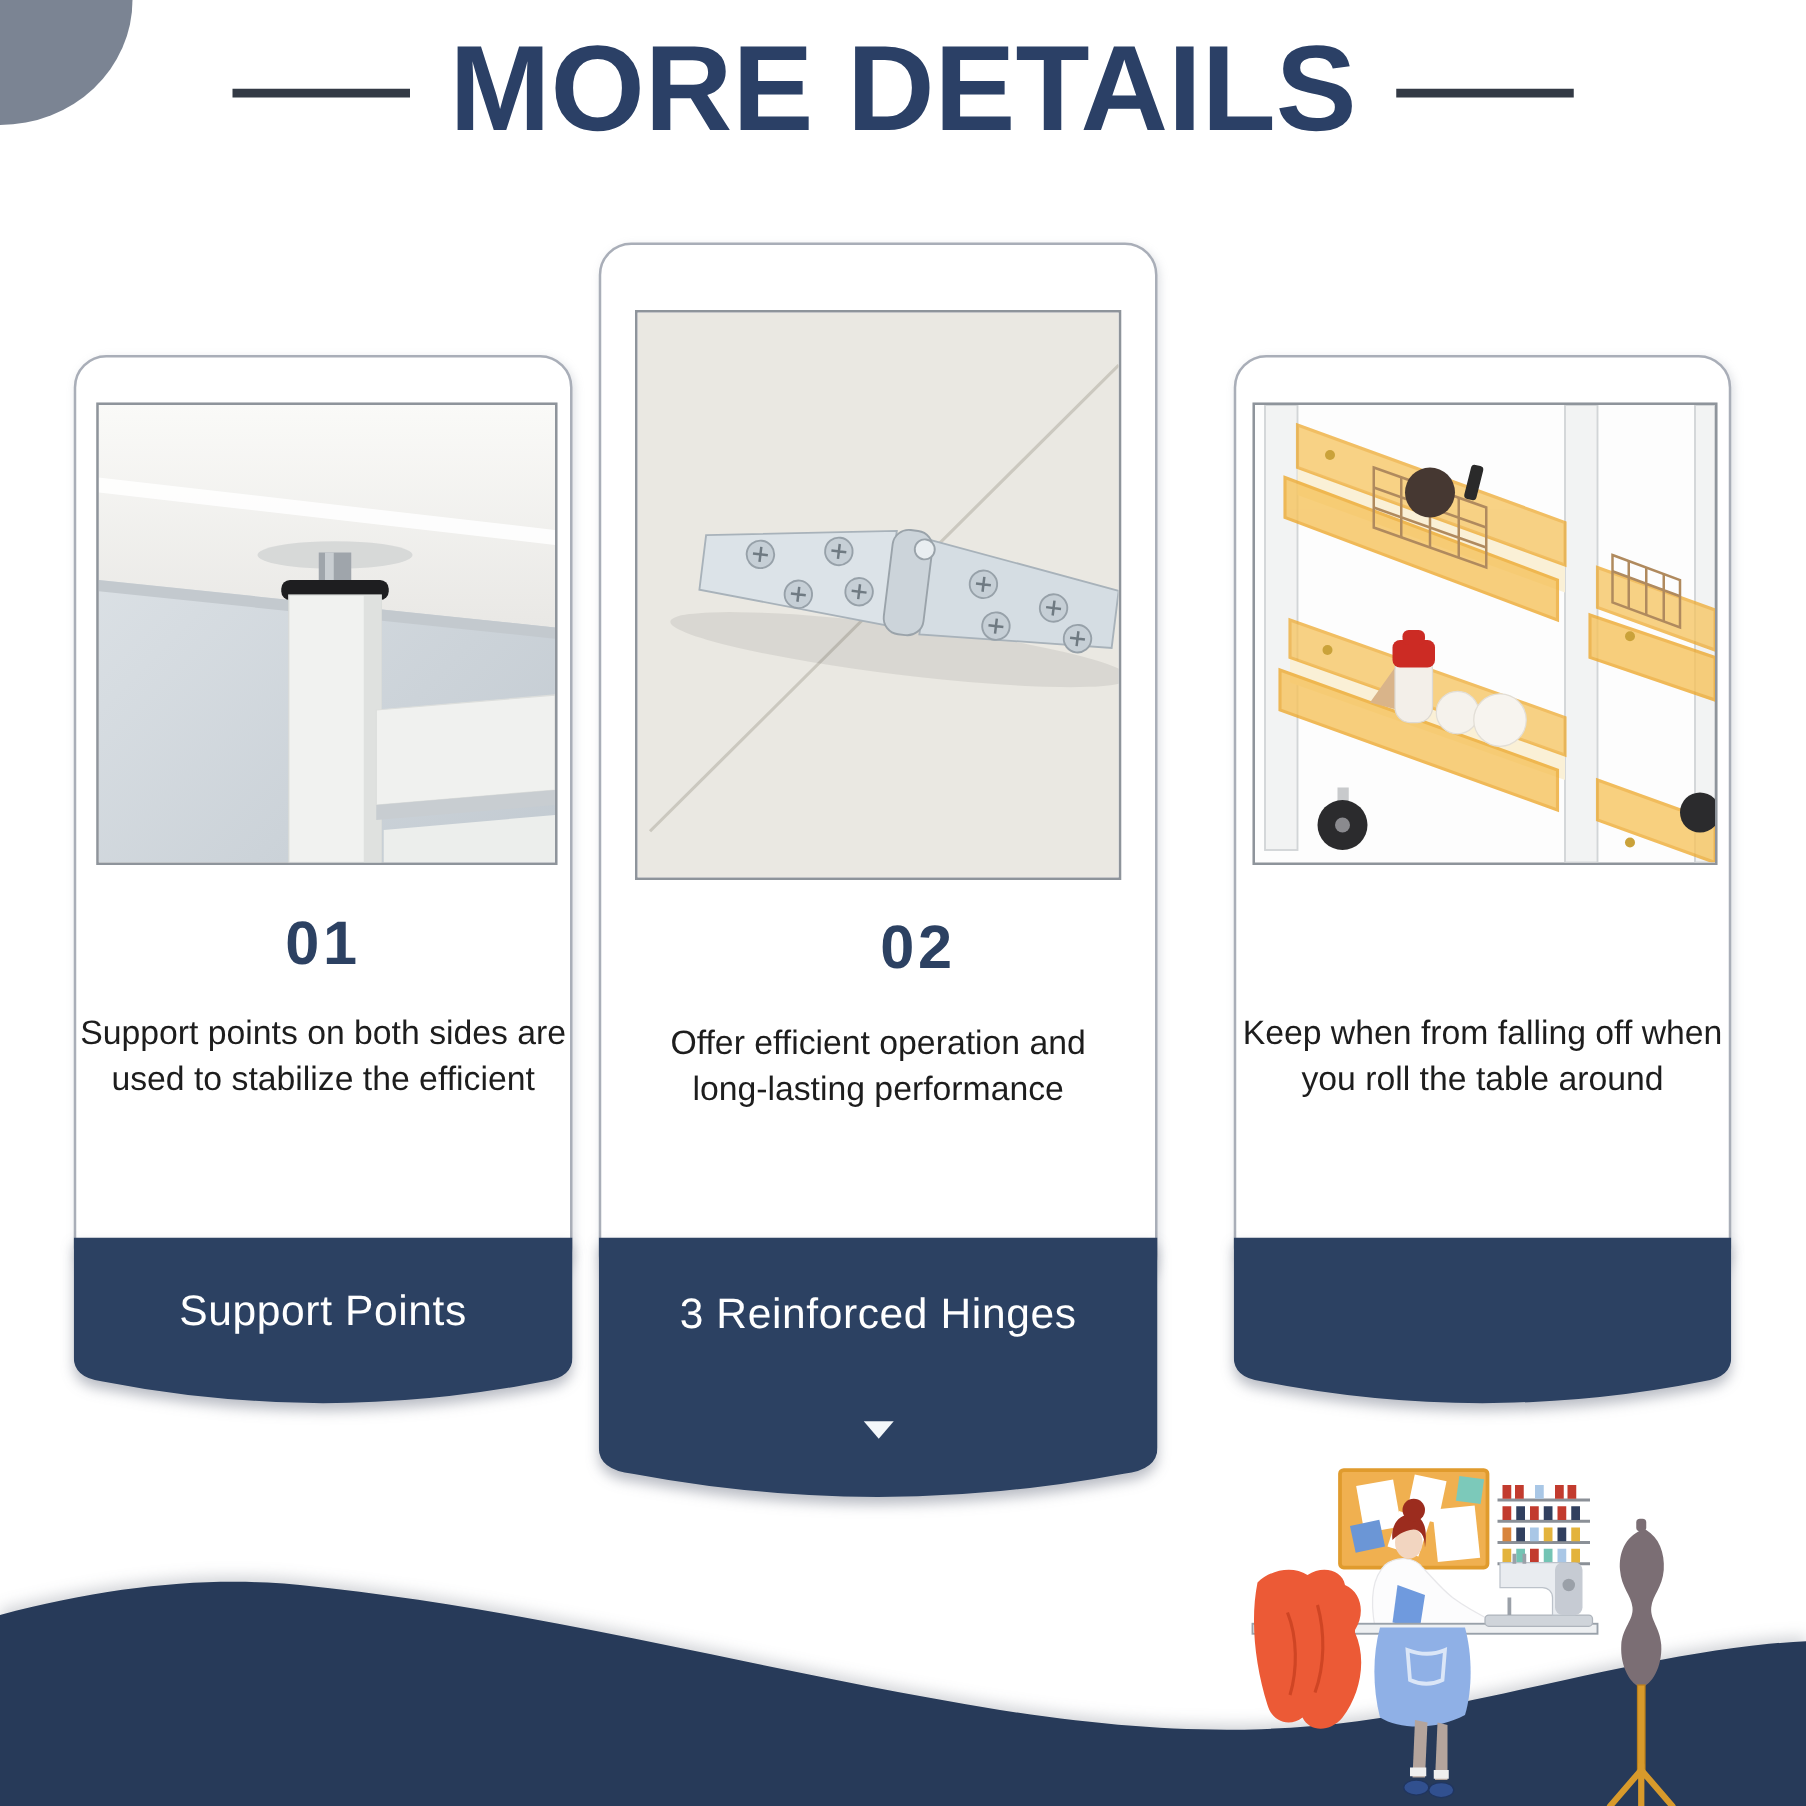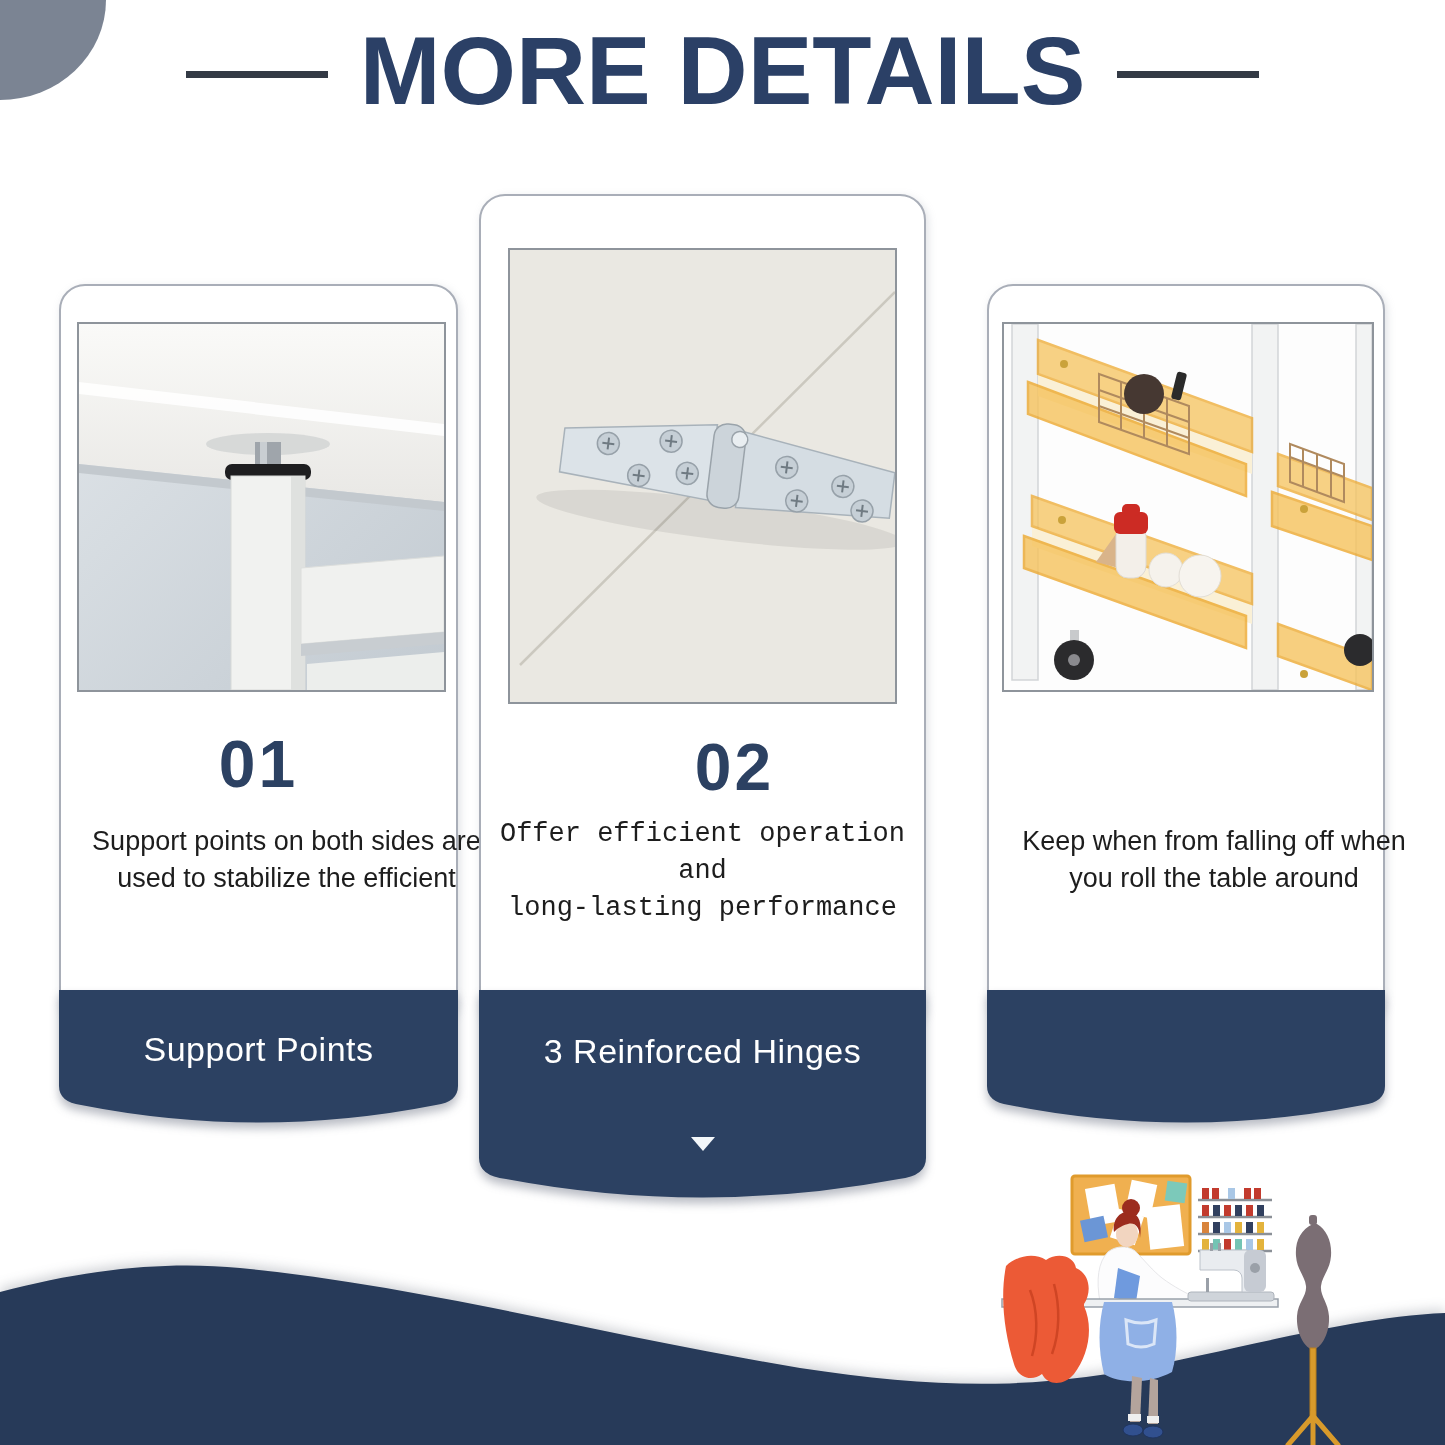--- a/index.html
+++ b/index.html
@@ -29,28 +29,28 @@
   .card3{left:987px;top:284px;width:398px;height:845px;}
   .card3 .panel{height:740px;}
 
   .photo{position:absolute;border:2px solid #8e949b;box-sizing:content-box;overflow:hidden;background:#eee;}
   .photo svg{display:block;}
   .card1 .photo{left:18px;top:38px;width:365px;height:366px;}
   .card2 .photo{left:29px;top:54px;width:385px;height:452px;}
   .card3 .photo{left:15px;top:38px;width:368px;height:366px;}
 
   .card-number{position:absolute;width:100%;text-align:center;font-weight:bold;
-               font-size:66px;line-height:1;color:var(--navy,#2c4162);letter-spacing:3px;}
+               font-size:49px;line-height:1;color:var(--navy,#2c4162);letter-spacing:3px;}
   .card1 .card-number,.card3 .card-number{top:447px;}
   .card2 .card-number{top:540px;padding-left:32px;}
 
   .card-desc{position:absolute;width:100%;text-align:center;font-size:27px;
              line-height:37px;color:var(--body-text,#1d1d1d);margin:0;}
-  .card1 .card-desc,.card3 .card-desc{top:539px;margin-left:28px;}
-  .card2 .card-desc{top:622px;font-family:Liberation Mono, monospace;}
+  .card1 .card-desc,.card3 .card-desc{top:524px;}
+  .card2 .card-desc{top:622px;}
 
   .banner{position:absolute;left:0;width:100%;}
   .card1 .banner,.card3 .banner{top:706px;height:140px;}
   .card2 .banner{top:796px;height:208px;}
   .banner svg.shape{position:absolute;left:0;top:0;filter:drop-shadow(0 6px 5px rgba(70,80,100,.38));}
   .banner-label{position:absolute;width:100%;text-align:center;font-weight:normal;
                 font-size:34px;letter-spacing:.5px;color:var(--banner-text,#fff);}
   .card1 .banner-label,.card3 .banner-label{top:40px;}
   .card2 .banner-label{top:42px;}
   .chevron{position:absolute;left:0;top:146px;width:100%;display:flex;justify-content:center;}

